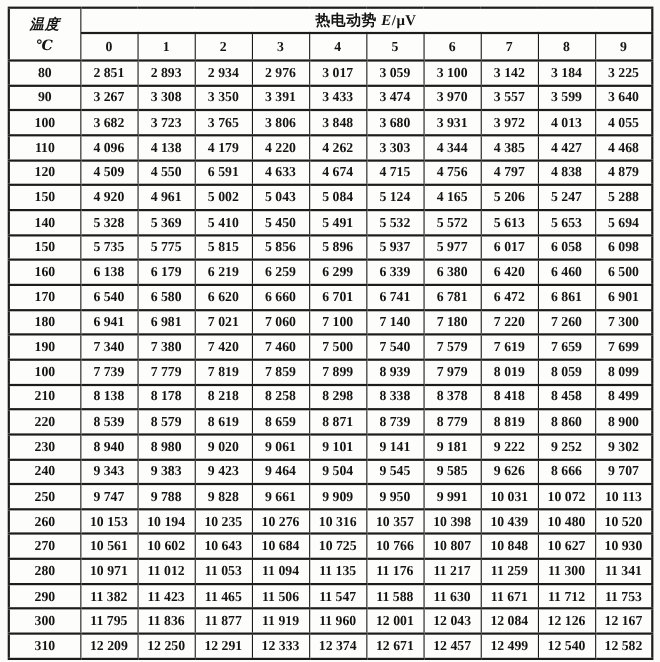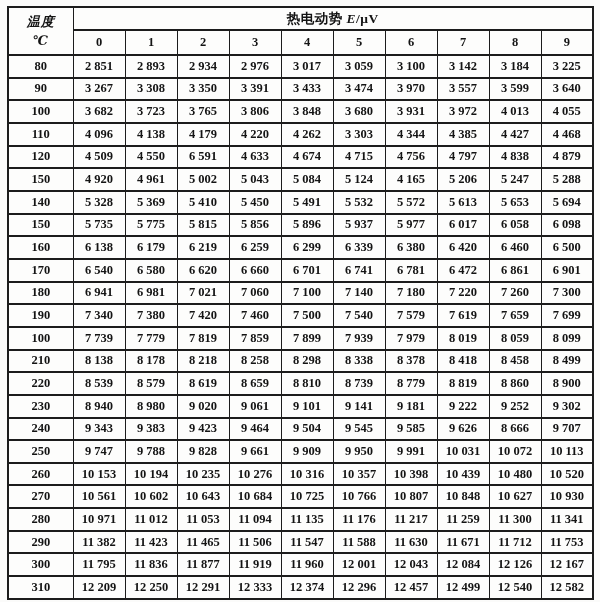--- a/index.html
+++ b/index.html
@@ -259,21 +259,21 @@
           <td>7 659</td>
           <td>7 699</td>
         </tr>
         <tr>
           <td>100</td>
           <td>7 739</td>
           <td>7 779</td>
           <td>7 819</td>
           <td>7 859</td>
           <td>7 899</td>
-          <td>7 939</td>
+          <td>8 939</td>
           <td>7 979</td>
           <td>8 019</td>
           <td>8 059</td>
           <td>8 099</td>
         </tr>
         <tr>
           <td>210</td>
           <td>8 138</td>
           <td>8 178</td>
           <td>8 218</td>
@@ -284,21 +284,21 @@
           <td>8 418</td>
           <td>8 458</td>
           <td>8 499</td>
         </tr>
         <tr>
           <td>220</td>
           <td>8 539</td>
           <td>8 579</td>
           <td>8 619</td>
           <td>8 659</td>
-          <td>8 810</td>
+          <td>8 871</td>
           <td>8 739</td>
           <td>8 779</td>
           <td>8 819</td>
           <td>8 860</td>
           <td>8 900</td>
         </tr>
         <tr>
           <td>230</td>
           <td>8 940</td>
           <td>8 980</td>
@@ -402,21 +402,21 @@
           <td>12 126</td>
           <td>12 167</td>
         </tr>
         <tr>
           <td>310</td>
           <td>12 209</td>
           <td>12 250</td>
           <td>12 291</td>
           <td>12 333</td>
           <td>12 374</td>
-          <td>12 296</td>
+          <td>12 671</td>
           <td>12 457</td>
           <td>12 499</td>
           <td>12 540</td>
           <td>12 582</td>
         </tr>
       </tbody>
   </table>
 </div>
 
 </body></html>

